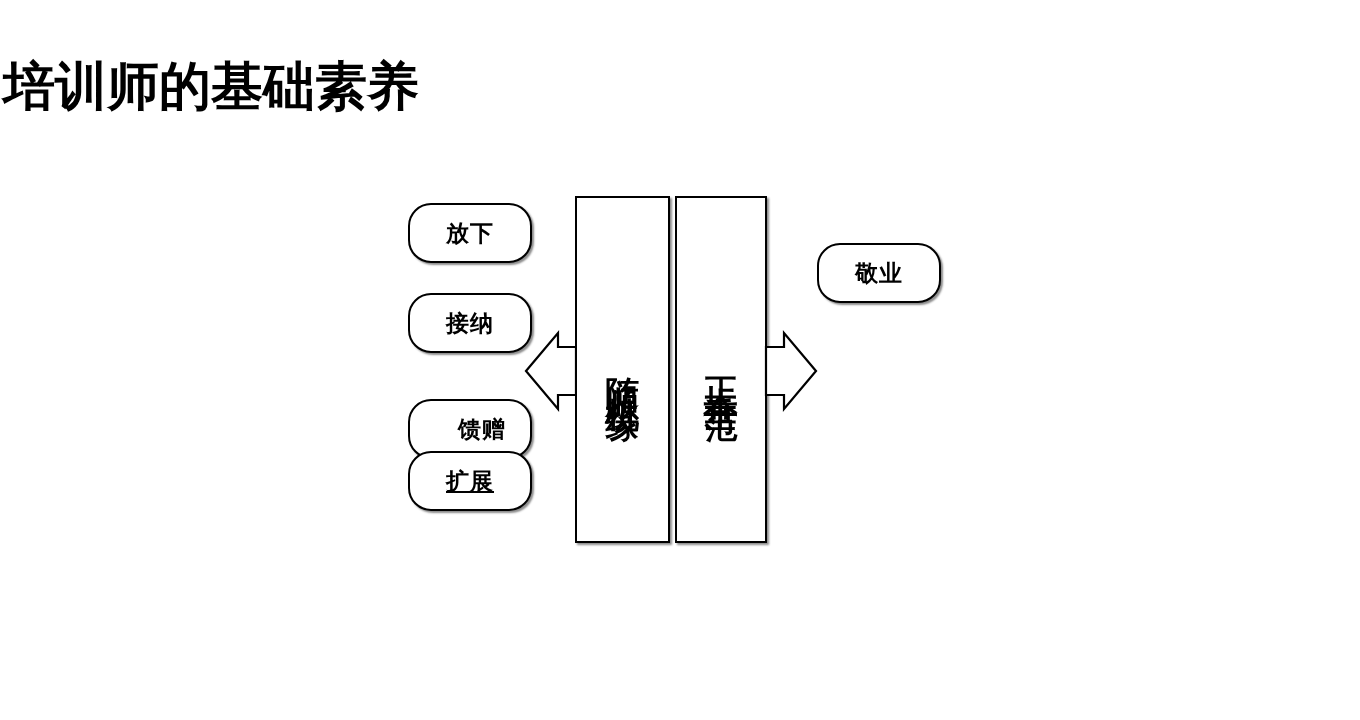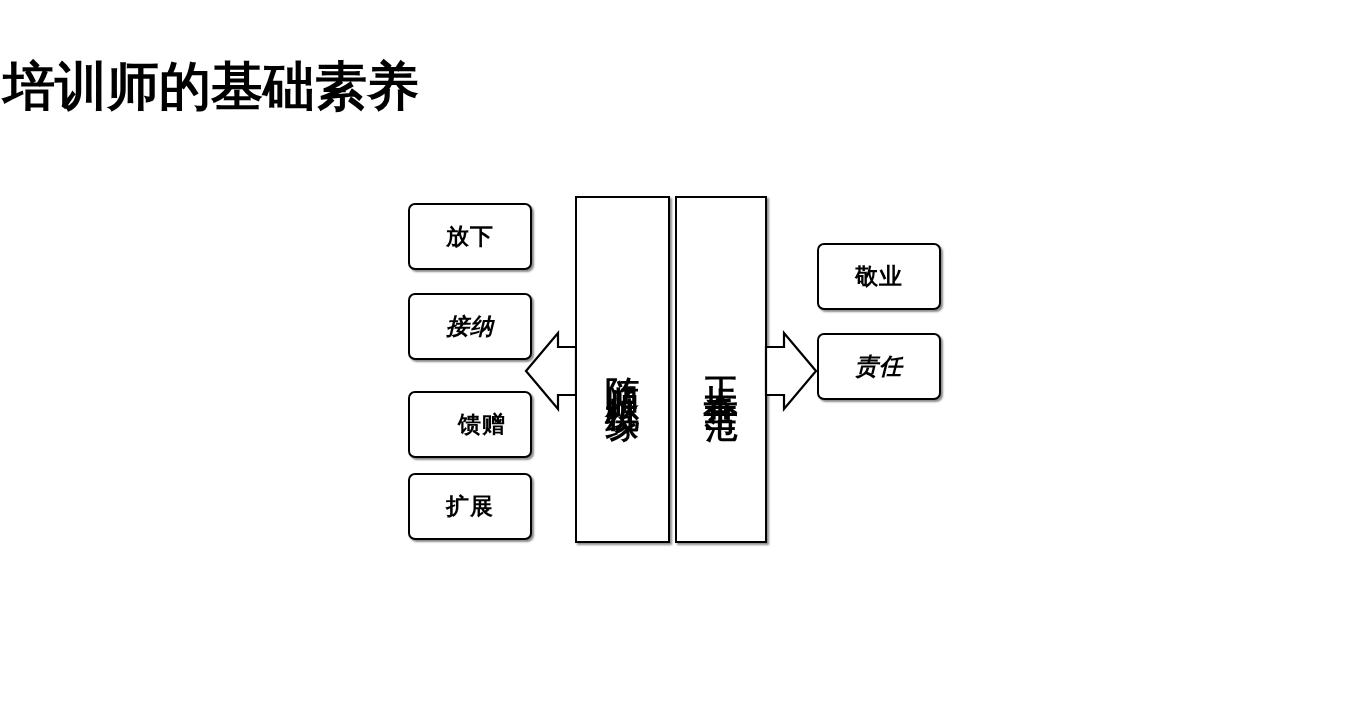--- a/index.html
+++ b/index.html
@@ -40,47 +40,47 @@
     left: 0;
     top: 0;
     width: 1360px;
     height: 720px;
   }
 
   
   .pill {
     position: absolute;
     width: 124px;
-    height: 67px;
+    height: 60px;
     box-sizing: border-box;
     border: 2.2px solid #000000;
-    border-radius: 7px;
+    border-radius: 23px;
     background: #ffffff;
     box-shadow: 2px 2px 2px rgba(0,0,0,0.45);
     display: flex;
     align-items: center;
     justify-content: center;
   }
   .pill .pill-label {
     font-size: 23px;
     font-weight: 700;
     color: #000000;
     letter-spacing: 1px;
     line-height: 1;
   }
 
   
   .pill.left  { left: 408px; }
   
   .pill.right { left: 817px; margin-top: 40px; }
 
   .row-0 { top: 203px; }
-  .row-1 { top: 293px; font-style: italic; }
-  .row-2 { top: 391px; padding-left: 24px; }
-  .row-3 { top: 473px; }
+  .row-1 { top: 293px; }
+  .row-2 { top: 399px; padding-left: 24px; }
+  .row-3 { top: 451px; text-decoration: underline; }
 
   
   .center-box {
     position: absolute;
     top: 196px;
     height: 347px;
     box-sizing: border-box;
     border: 2.4px solid #000000;
     background: #ffffff;
     box-shadow: 2px 2px 2px rgba(0,0,0,0.45);
@@ -154,18 +154,15 @@
       <span class="center-label">正本垂范</span>
     </div>
 
     <svg id="arrow-right" class="block-arrow" viewBox="0 0 52 82">
       <polygon points="51,41 19,3 19,17 1,17 1,65 19,65 19,79"></polygon>
     </svg>
 
     <div class="pill right row-0">
       <span class="pill-label">敬业</span>
     </div>
-    <div class="pill right row-1">
-      <span class="pill-label">责任</span>
-    </div>
 
   </div>
 </div>
 
 </body></html>

